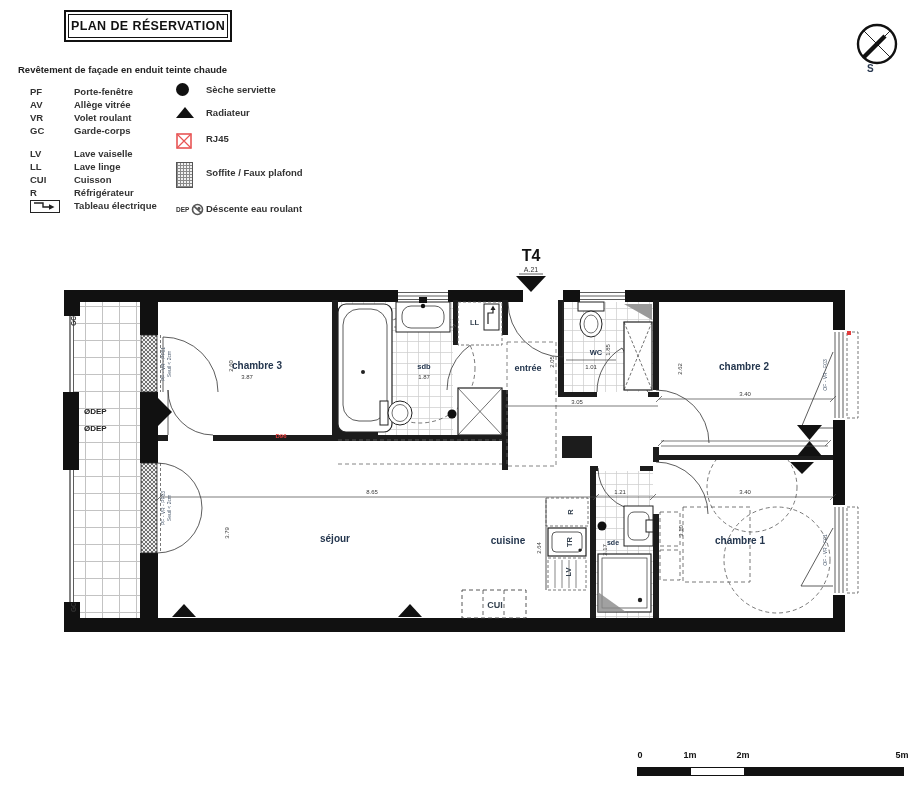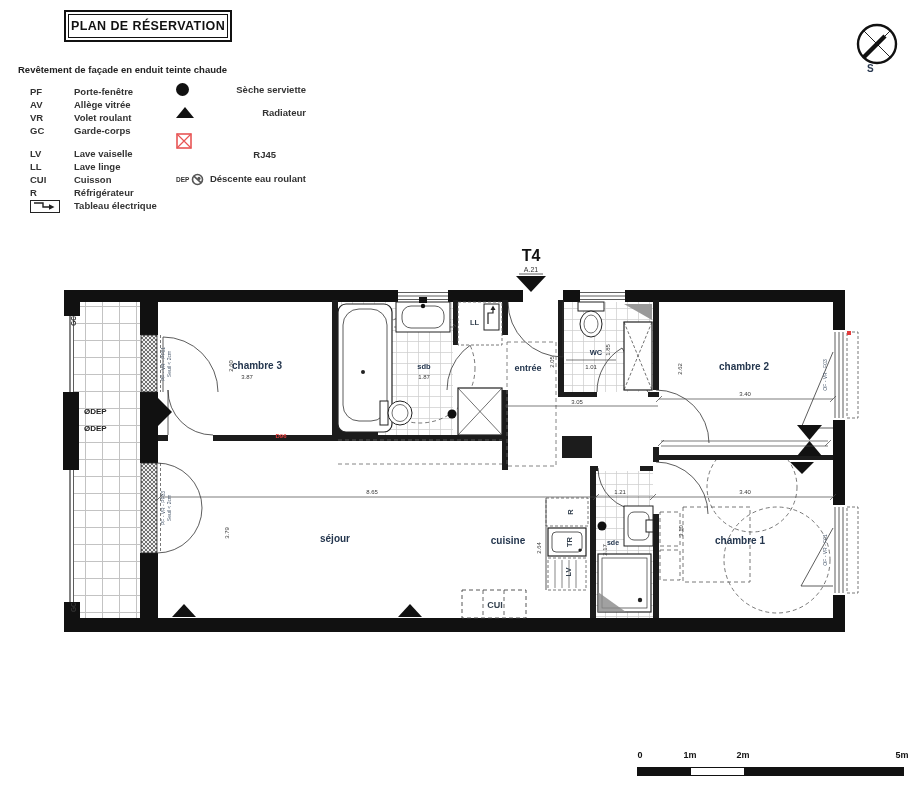--- a/index.html
+++ b/index.html
@@ -24,21 +24,21 @@
   .legend-abbr .row.gap { margin-top:11px; }
   .legend-abbr .code { width:44px; flex:none; }
   .legend-abbr .lbl { width:116px; }
   .panel-icon-box { width:30px; height:13px; border:1.5px solid #222;
                display:inline-flex; align-items:center; justify-content:center; }
 
   .legend-sym { position:absolute; left:176px; top:84px; width:135px;
                font-size:9.5px; font-weight:bold; color:#333; }
   .legend-sym .row { display:flex; align-items:flex-start; margin-bottom:0; }
   .legend-sym .ic { width:30px; flex:none; display:flex; justify-content:flex-start; }
-  .legend-sym .lbl { width:100px; line-height:11.5px;text-align:right; }
+  .legend-sym .lbl { width:100px; line-height:11.5px; }
   .sym-circle { width:13px; height:13px; border-radius:50%; background:#111; margin-top:-1px; }
   .sym-tri { width:0; height:0; border-left:9px solid transparent;
              border-right:9px solid transparent; border-bottom:11px solid #111; }
   .sym-soffit { width:17px; height:26px; border:1px solid #555; background-color:#f2f2f2;
              background-image:
                repeating-linear-gradient(0deg,#8a8a8a 0,#8a8a8a 1px,transparent 1px,transparent 3px),
                repeating-linear-gradient(90deg,#8a8a8a 0,#8a8a8a 1px,transparent 1px,transparent 3px); }
   .dep-wrap { display:flex; align-items:center; gap:2px; }
   .dep-txt { font-size:6.5px; font-weight:bold; color:#333; }
 
@@ -118,28 +118,34 @@
         <span class="sym-circle"></span>
       </span>
     <span class="lbl">Sèche serviette</span>
   </div>
   <div class="row" style="margin-bottom:14px;">
     <span class="ic">
         <span class="sym-tri"></span>
       </span>
     <span class="lbl">Radiateur</span>
   </div>
-  <div class="row" style="margin-bottom:13px;flex-direction:column;">
+  <div class="row" style="margin-bottom:13px;">
     <span class="ic">
       <svg width="16" height="16" viewBox="0 0 16 16">
           <rect x="1" y="1" width="14" height="14" fill="none" stroke="#e85555" stroke-width="1.6"></rect>
           <path d="M1 1 L15 15 M15 1 L1 15" stroke="#e85555" stroke-width="1.2"></path>
         </svg>
     </span>
     <span class="lbl">RJ45</span>
+  </div>
+  <div class="row" style="margin-bottom:15px;">
+    <span class="ic">
+        <span class="sym-soffit"></span>
+      </span>
+    <span class="lbl" style="padding-top:5px;">Soffite / Faux plafond</span>
   </div>
   <div class="row">
     <span class="ic dep-wrap">
       <span class="dep-txt">DEP</span>
       <svg width="13" height="13" viewBox="0 0 13 13">
           <circle cx="6.5" cy="6.5" r="5" fill="none" stroke="#555" stroke-width="1.6"></circle>
           <line x1="2.6" y1="2.8" x2="10.4" y2="10.2" stroke="#555" stroke-width="1.6"></line>
           <circle cx="8" cy="5.4" r="1.6" fill="#555"></circle>
         </svg>
     </span>

